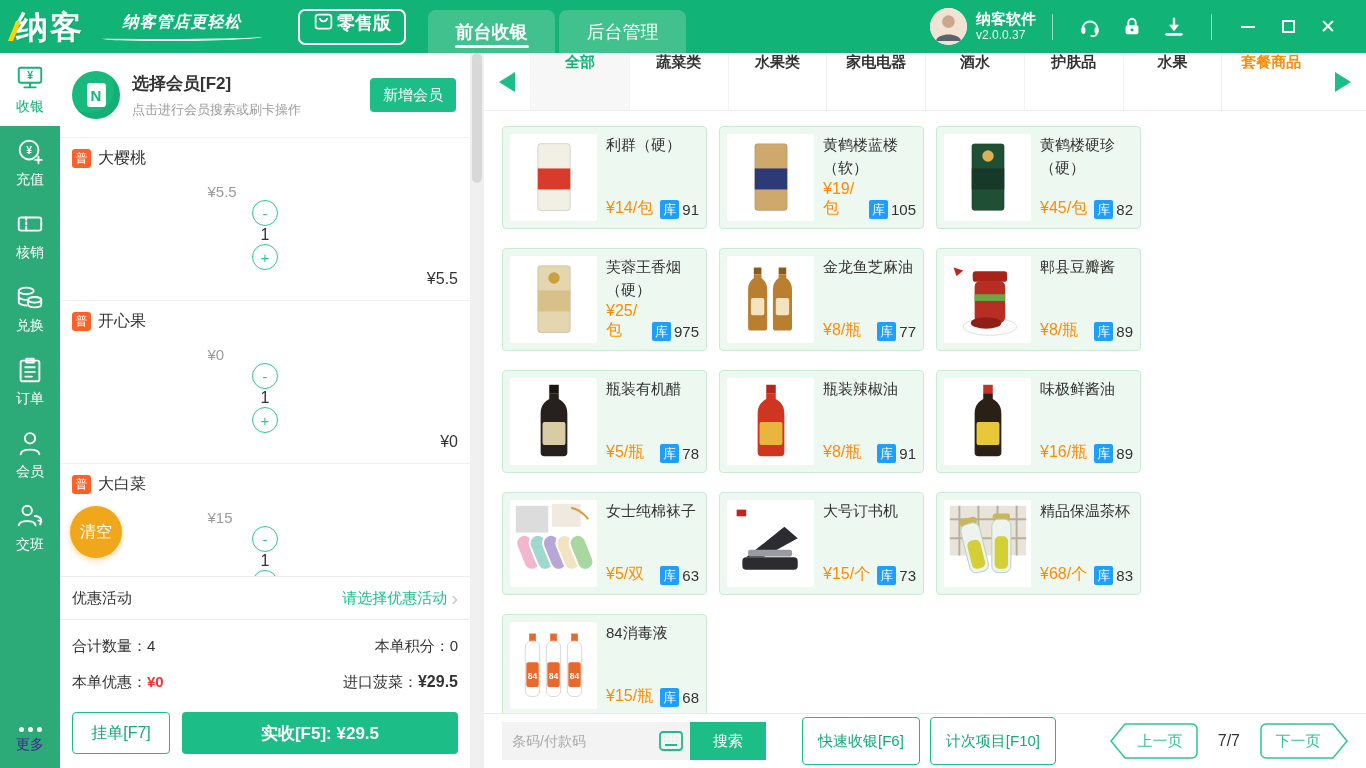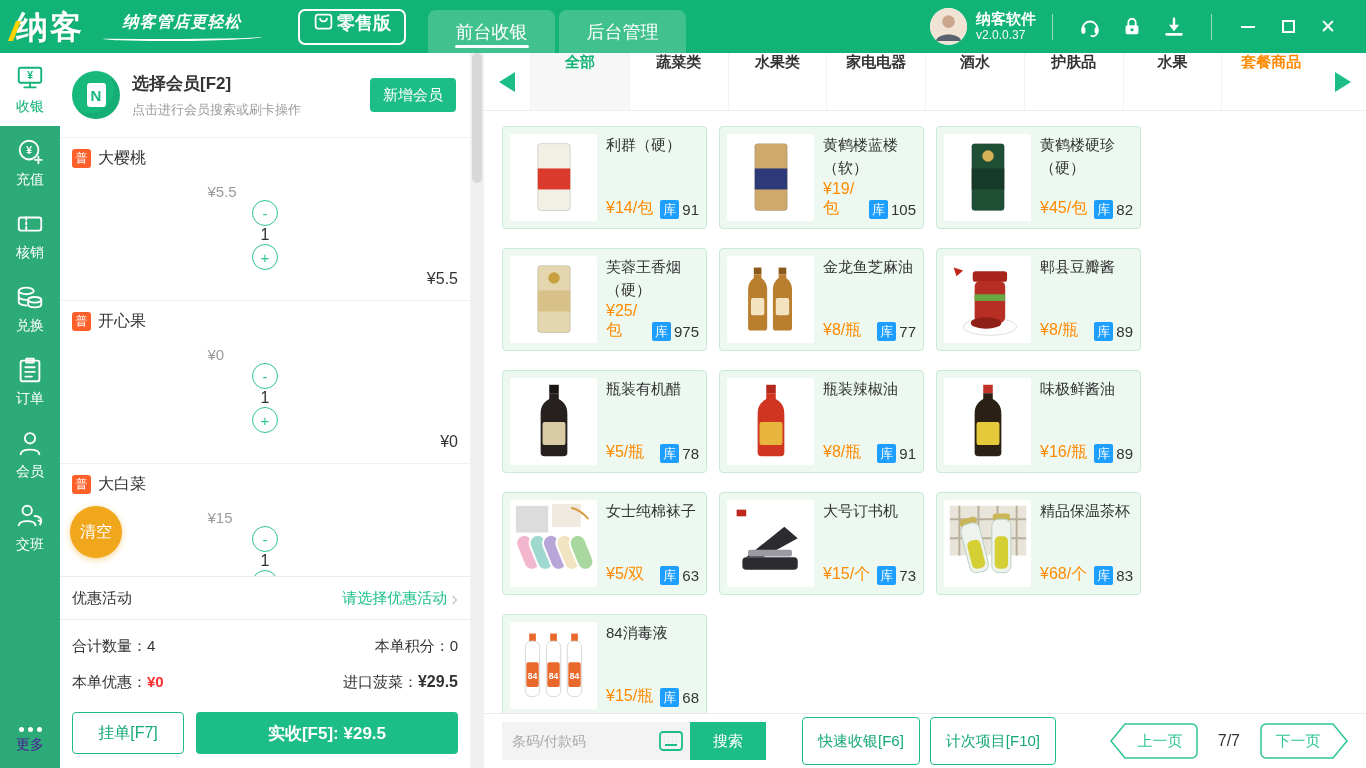--- a/index.html
+++ b/index.html
@@ -18,21 +18,21 @@
   .swoosh { width:160px; height:7px; border-bottom:2px solid #fff;
     border-radius:0 0 100% 60%; margin-top:1px; }
   .edition-btn { margin-left:36px; height:36px; border:2px solid #fff; border-radius:7px;
     display:flex; gap:3px; padding:0 13px; cursor:pointer; }
   .edition-btn svg { width:21px; height:21px; stroke:#fff; fill:none; stroke-width:2; }
   .edition-label { font-size:18px; font-weight:700; }
   .top-tabs { margin-left:22px; align-self:flex-end; display:flex; gap:4px; height:43px; }
   .top-tab { min-width:127px; padding:0 18px; background:#41c18d; border-radius:8px 8px 0 0;
     display:flex; align-items:center; justify-content:center; font-size:18px; cursor:pointer;
     position:relative; }
-  .top-tab.active { font-weight:400; }
+  .top-tab.active { font-weight:700; }
   .top-tab.active::after { content:""; position:absolute; bottom:5px; width:74px; height:3px;
     background:#fff; border-radius:2px; }
   .top-right { margin-left:auto; margin-right:18px; display:flex; align-items:center; }
   .avatar { width:37px; height:37px; border-radius:50%; overflow:hidden; background:#fff;
     flex:0 0 auto; cursor:pointer; }
   .user-block { margin-left:9px; line-height:1.25; }
   .user-name { font-size:15px; font-weight:700; }
   .user-version { font-size:12px; opacity:.95; }
   .v-div { width:1px; height:26px; background:rgba(255,255,255,.55); margin:0 16px; }
   .tb-icon { width:22px; height:22px; margin:0 10px; cursor:pointer; }
@@ -92,21 +92,21 @@
     display:flex; align-items:center; padding:0 12px; }
   .promo-label { font-size:15px; color:#333; }
   .promo-link { margin-left:auto; font-size:15px; color:#1dc08a; cursor:pointer; }
   .promo-chevron { color:#c9c9c9; font-size:20px; margin-left:4px; line-height:1; }
   .summary { padding:8px 12px 6px; }
   .sum-row { display:flex; align-items:center; justify-content:space-between; height:36px;
     font-size:15px; color:#333; }
   .sum-red { color:#ff3030; font-weight:700; }
   .sum-bold { font-weight:700; font-size:16px; }
   .action-row { display:flex; gap:12px; padding:6px 12px 14px; }
-  .hold-btn { width:112px; height:42px; background:#fff; border:1px solid #1dbd87; color:#14a97a;
+  .hold-btn { width:98px; height:42px; background:#fff; border:1px solid #1dbd87; color:#14a97a;
     font-size:16px; border-radius:4px; cursor:pointer; font-family:inherit; }
   .pay-btn { flex:1; height:42px; background:#1dbd87; border:none; color:#fff; font-size:17px;
     font-weight:700; border-radius:4px; cursor:pointer; font-family:inherit; }
 
   
   .scroll-strip { position:absolute; top:53px; left:470px; width:14px; bottom:0; background:#f0f0f0; }
   .scroll-thumb { position:absolute; top:0; left:2px; width:10px; height:130px; border-radius:5px;
     background:#d8d8d8; cursor:pointer; }
 
   

